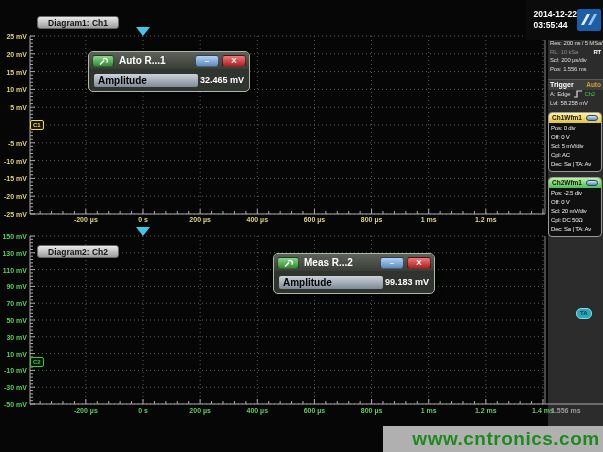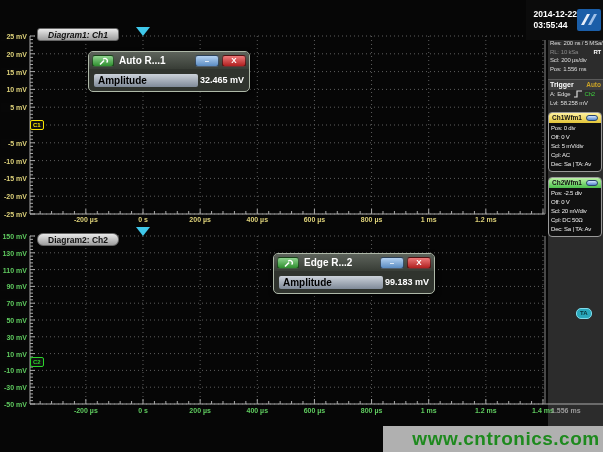--- a/index.html
+++ b/index.html
@@ -8,22 +8,22 @@
   #root *{box-sizing:border-box;}
 
   
   .sidebar-col{position:absolute;left:548px;top:0;width:55px;height:452px;background:#2c2c2c;z-index:1;}
   #plot{position:absolute;left:0;top:0;z-index:2;pointer-events:none;}
   #overlay{position:absolute;inset:0;z-index:3;pointer-events:none;}
 
   
   .tab{position:absolute;height:13px;line-height:12px;padding:0 10px;font-size:8.5px;font-weight:bold;
        color:#111;background:linear-gradient(#e9e9e9,#9d9d9d);border:1px solid #666;border-radius:3px;z-index:3;}
-  .d1tab{left:37px;top:28px;font-style:italic;}
-  .d2tab{left:37px;top:233px;border-radius:6px;}
+  .d1tab{left:37px;top:16px;}
+  .d2tab{left:37px;top:245px;}
 
   
   .tri{position:absolute;width:0;height:0;border-left:7px solid transparent;border-right:7px solid transparent;
        border-top:9px solid #3fc8ea;z-index:5;}
   .tri1{left:136px;top:27px;} .tri2{left:136px;top:227px;}
 
   
   .ylab{position:absolute;width:27px;text-align:right;font-size:7px;font-weight:bold;
         background:rgba(8,8,8,.85);padding:0 1px;line-height:9px;}
   .xlab{position:absolute;width:40px;text-align:center;font-size:7px;font-weight:bold;line-height:9px;}
@@ -415,21 +415,21 @@
   </div>
 
   <div class="meas meas2">
     <div class="meas-t">
       <span class="mbtn wrenchb">
         <svg width="11" height="11" viewBox="0 0 11 11">
           <path d="M2 9.5 L6 5.5" stroke="#fff" stroke-width="1.6" fill="none"></path>
           <path d="M5.2 4.2 a2.4 2.4 0 1 1 3.4 3.4" stroke="#fff" stroke-width="1.4" fill="none"></path>
         </svg>
         </span>
-      <span class="meas-name">Edge R...2</span>
+      <span class="meas-name">Meas R...2</span>
       <span class="mbtn minb">–</span>
       <span class="mbtn closeb">X</span>
     </div>
     <div class="meas-b">
       <span class="chip">Amplitude</span>
       <span class="mval">99.183 mV</span>
     </div>
   </div>
 
   <div class="datebox">

